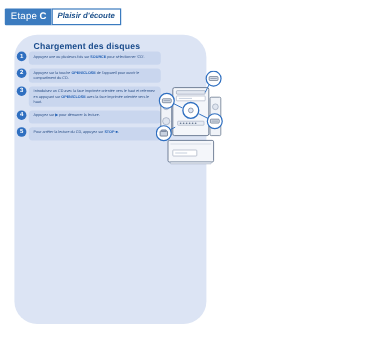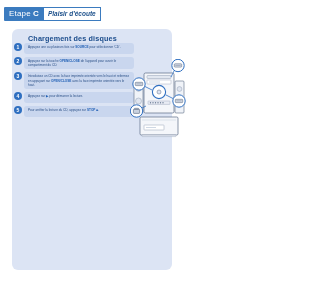--- a/index.html
+++ b/index.html
@@ -40,21 +40,21 @@
     display:flex;align-items:center;
     white-space:nowrap;
   }
 
   
   .panel{
     position:absolute;
     left:12px;top:29px;
     width:160px;height:241px;
     background:#dce4f4;
-    border-radius:6px;
+    border-radius:19px;
     box-sizing:border-box;
   }
 
   .panel-title{
     position:absolute;left:16px;top:5px;
     color:#1a4c8c;
     font-size:7.2px;
     font-weight:bold;
     letter-spacing:.15px;
     white-space:nowrap;

